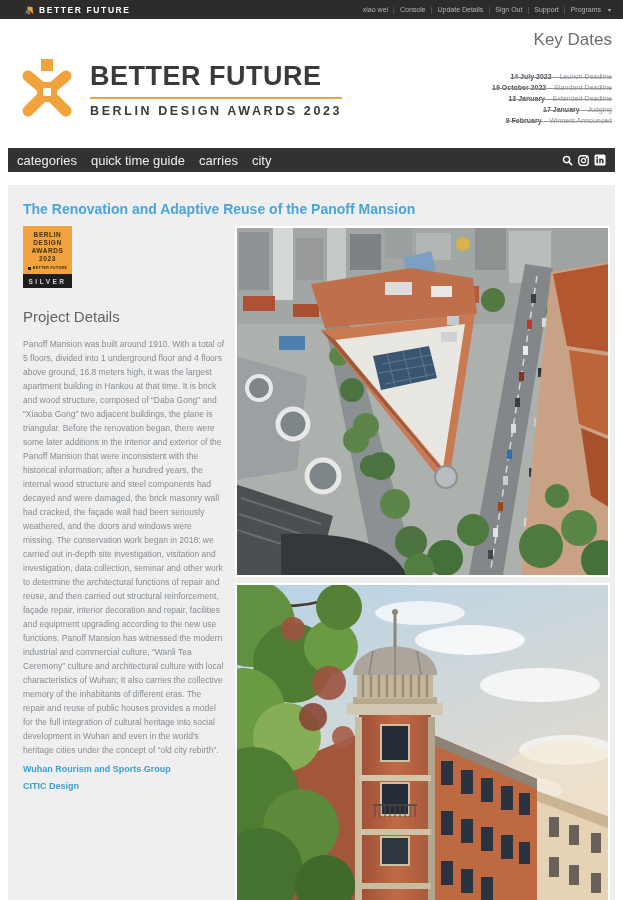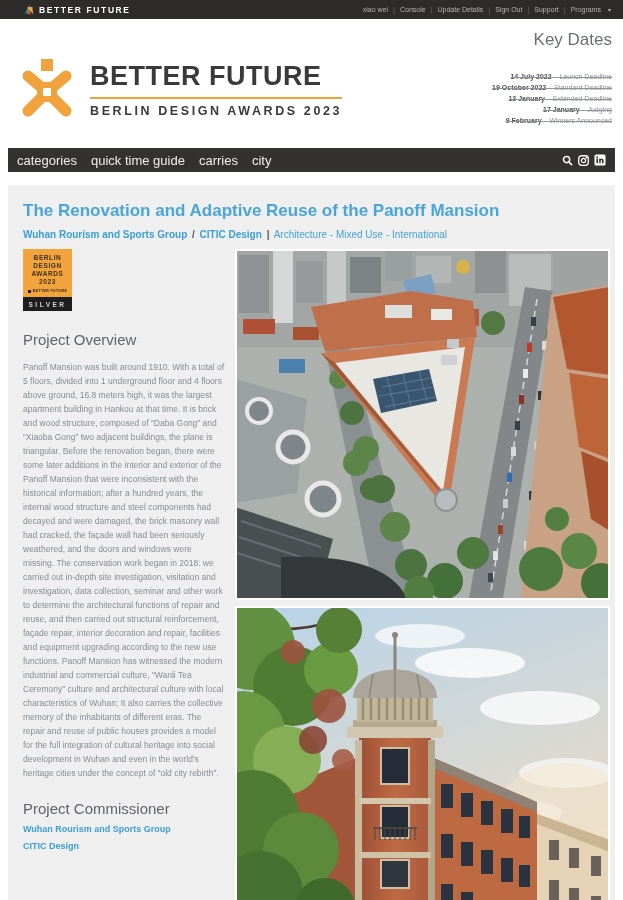--- a/index.html
+++ b/index.html
@@ -44,21 +44,21 @@
   }
   .nav-link { color: #f0efee; font-size: 13px; cursor: pointer; text-align: right; }
   .nav-icons { margin-left: auto; display: flex; align-items: center; gap: 5px; }
   .nav-icon { display: inline-flex; cursor: pointer; }
 
   
   .content {
     margin: 13px 8px 0; background: #efeff0; min-height: 715px;
     padding: 9px 5px 0 7px;
   }
-  .article-title { font-size: 17px; font-weight: 600; color: #4aa5d8; margin: 7px 0 0 8px; }
+  .article-title { font-size: 14px; font-weight: 600; color: #4aa5d8; margin: 7px 0 0 8px; }
   .byline { margin: 8px 0 0 8px; font-size: 10px; color: #45a4d6; }
   .byline-link { color: #3b9fd3; font-weight: bold; cursor: pointer; }
   .byline-sep { color: #555; font-weight: bold; padding: 0 2px; }
   .byline-category { color: #45a4d6; cursor: pointer; }
 
   .columns { display: flex; gap: 10px; margin-top: 9px; }
   .left-col { width: 210px; flex: none; padding-left: 8px; }
   .right-col { flex: 1; display: flex; flex-direction: column; gap: 6px; }
 
   
@@ -186,47 +186,39 @@
         <rect x="2.4" y="2.4" width="1.6" height="1.5" fill="#343230"></rect>
         <path d="M5.2,4.6 h1.5 v0.7 c0.9,-1.1 2.9,-0.7 2.9,1 v2.9 h-1.6 v-2.5 c0,-1 -1.3,-0.9 -1.3,0 v2.5 h-1.5 Z" fill="#343230"></path>
       </svg>
     </span>
   </span>
 </div>
 
 <div class="content">
   <div class="article-title">The Renovation and Adaptive Reuse of the Panoff Mansion</div>
 
-  <div class="byline">
-    <span class="byline-link">Wuhan Rourism and Sports Group</span>
-    <span class="byline-sep">/</span>
-    <span class="byline-link">CITIC Design</span>
-    <span class="byline-sep">|</span>
-    <span class="byline-category">Architecture - Mixed Use - International</span>
-  </div>
 
   <div class="columns">
 
     <div class="left-col">
       <div class="award-badge">
         <div class="badge-line">BERLIN</div>
         <div class="badge-line">DESIGN</div>
         <div class="badge-line">AWARDS</div>
         <div class="badge-line">2023</div>
         <div class="badge-brand">
           <span class="badge-brand-sq"></span>
           <span class="badge-brand-label">BETTER FUTURE</span>
         </div>
         <div class="badge-award">SILVER</div>
       </div>
 
-      <div class="section-heading">Project Overview</div>
+      <div class="section-heading">Project Details</div>
       <p class="overview-body">Panoff Mansion was built around 1910. With a total of 5 floors, divided into 1 underground floor and 4 floors above ground, 16.8 meters high, it was the largest apartment building in Hankou at that time. It is brick and wood structure, composed of “Daba Gong” and “Xiaoba Gong” two adjacent buildings, the plane is triangular. Before the renovation began, there were some later additions in the interior and exterior of the Panoff Mansion that were inconsistent with the historical information; after a hundred years, the internal wood structure and steel components had decayed and were damaged, the brick masonry wall had cracked, the façade wall had been seriously weathered, and the doors and windows were missing. The conservation work began in 2018: we carried out in-depth site investigation, visitation and investigation, data collection, seminar and other work to determine the architectural functions of repair and reuse, and then carried out structural reinforcement, façade repair, interior decoration and repair, facilities and equipment upgrading according to the new use functions. Panoff Mansion has witnessed the modern industrial and commercial culture, “Wanli Tea Ceremony” culture and architectural culture with local characteristics of Wuhan; It also carries the collective memory of the inhabitants of different eras. The repair and reuse of public houses provides a model for the full integration of cultural heritage into social development in Wuhan and even in the world's heritage cities under the concept of “old city rebirth”.</p>
 
-      <div class="section-heading">Project Commissioner</div>
       <span class="credit-link">Wuhan Rourism and Sports Group</span>
 
       <span class="credit-link">CITIC Design</span>
     </div>
 
     <div class="right-col">
 
       <figure class="photo photo-aerial">
         <svg viewBox="0 0 375 347" preserveAspectRatio="xMidYMid slice">
           <rect width="375" height="347" fill="#adb1ae"></rect>

